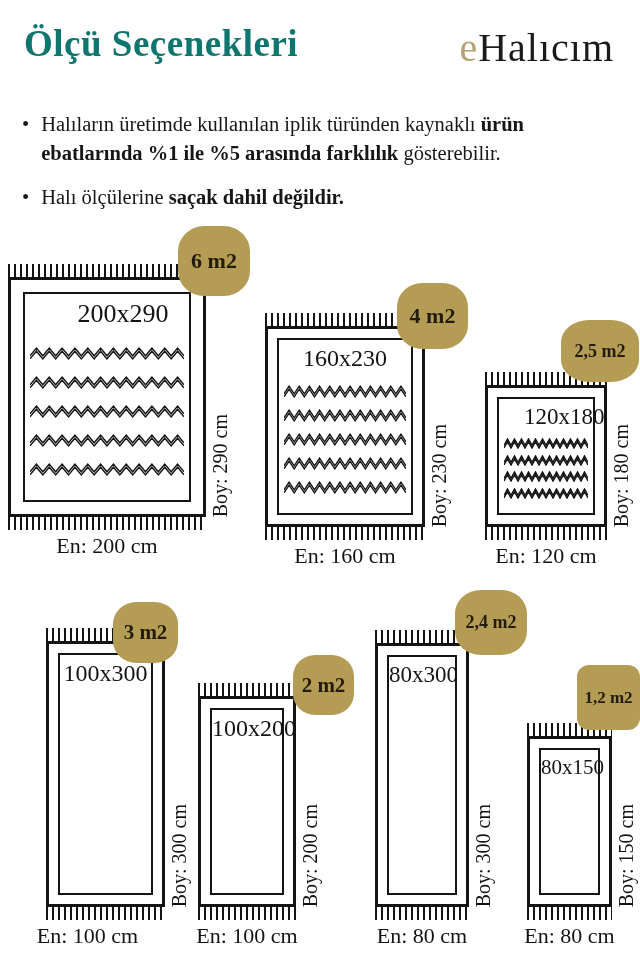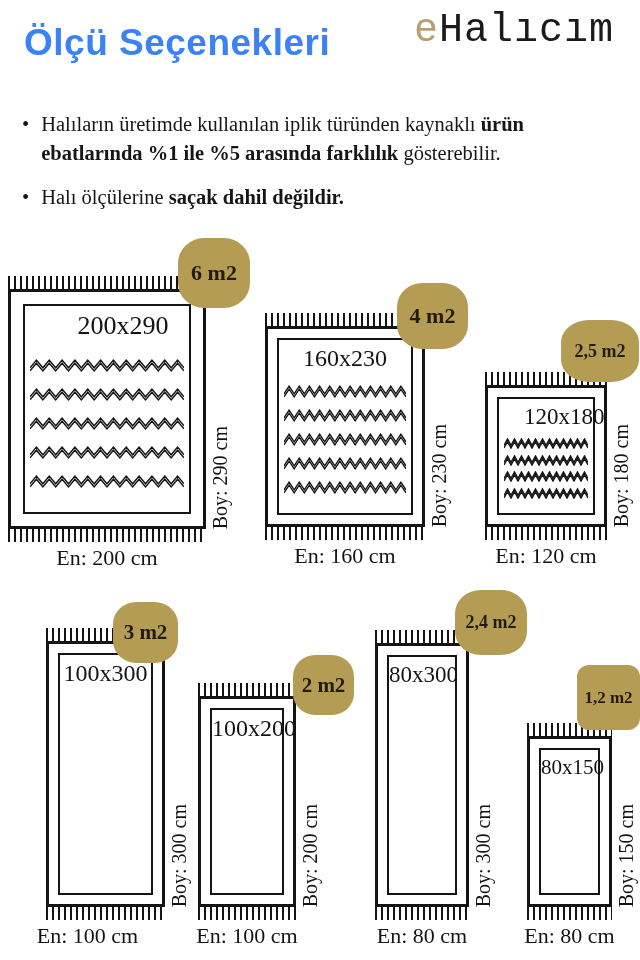--- a/index.html
+++ b/index.html
@@ -3,26 +3,26 @@
 <meta charset="utf-8">
 <style>
   html,body{margin:0;padding:0;background:#ffffff;}
   .page{
     position:relative;width:640px;height:960px;background:#ffffff;overflow:hidden;
     font-family:"Liberation Serif", serif;color:#141414;
   }
   
   .title{
     position:absolute;left:24px;top:22px;
-    font-size:37px;font-weight:bold;letter-spacing:0.5px;color:#3b82f6;
-    font-family:Liberation Sans, sans-serif;
+    font-size:37px;font-weight:bold;letter-spacing:0.5px;color:#0f766e;
+    font-family:Liberation Serif, serif;
   }
   .brand{
-    position:absolute;right:26px;top:8px;
-    font-family:Liberation Mono, monospace;font-weight:300;
+    position:absolute;right:26px;top:24px;
+    font-family:Liberation Serif, serif;font-weight:300;
     font-size:40px;letter-spacing:1px;color:#1b1b1b;white-space:nowrap;
   }
   .brand .gold{color:#b5a172;}
   
   .notes{position:absolute;left:20px;top:110px;width:600px;}
   .note{display:flex;gap:12px;margin-bottom:15px;font-size:20.5px;line-height:1.42;color:#161616;}
   .note .dot{flex:0 0 auto;padding-left:2px;}
   .note b{font-weight:700;}
   
   .rug{position:absolute;display:flex;flex-direction:column;}
@@ -49,21 +49,21 @@
     position:absolute;left:100%;margin-left:3px;bottom:13px;
     writing-mode:vertical-rl;transform:rotate(180deg);
     font-size:20px;white-space:nowrap;color:#141414;
   }
   .badge{
     position:absolute;z-index:5;background:#b59c55;color:#221c0e;
     display:flex;align-items:center;justify-content:center;
     font-weight:bold;border-radius:36%;font-family:"Liberation Serif", serif;white-space:nowrap;
   }
   
-  .r1{left:8px;  top:276px; width:198px; height:266px;}
+  .r1{left:8px;  top:264px; width:198px; height:266px;}
   .r2{left:265px;top:313px; width:160px; height:227px;}
   .r3{left:485px;top:372px; width:122px; height:168px;}
   .r4{left:10px; top:628px; width:119px; height:292px;padding-left:36px;}
   .r5{left:198px;top:683px; width:98px;  height:237px;}
   .r6{left:375px;top:630px; width:94px;  height:290px;}
   .r7{left:527px;top:723px; width:85px;  height:197px;}
   .r1 .badge{left:170px;top:-38px;width:72px;height:70px;font-size:22px;}
   .r2 .badge{left:132px;top:-30px;width:71px;height:66px;font-size:22px;}
   .r3 .badge{left:76px; top:-52px;width:78px;height:62px;font-size:18px;}
   .r4 .badge{left:103px;top:-26px;width:65px;height:61px;font-size:21px;}

